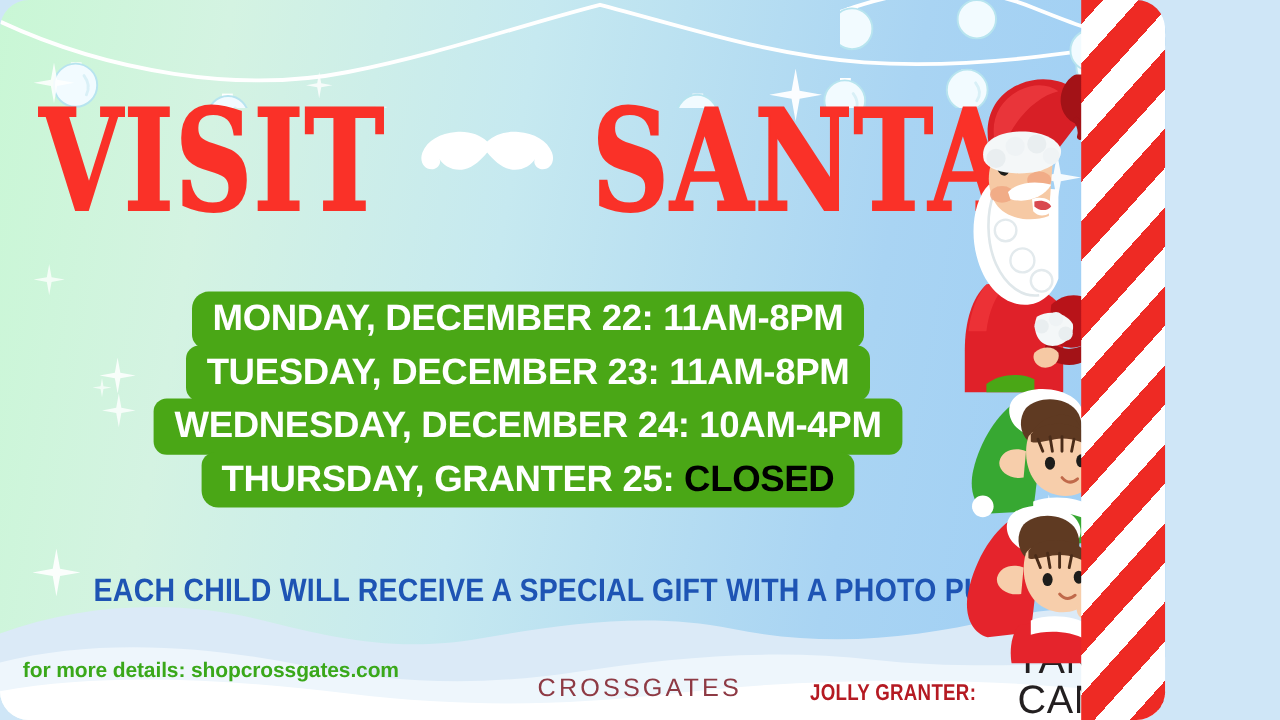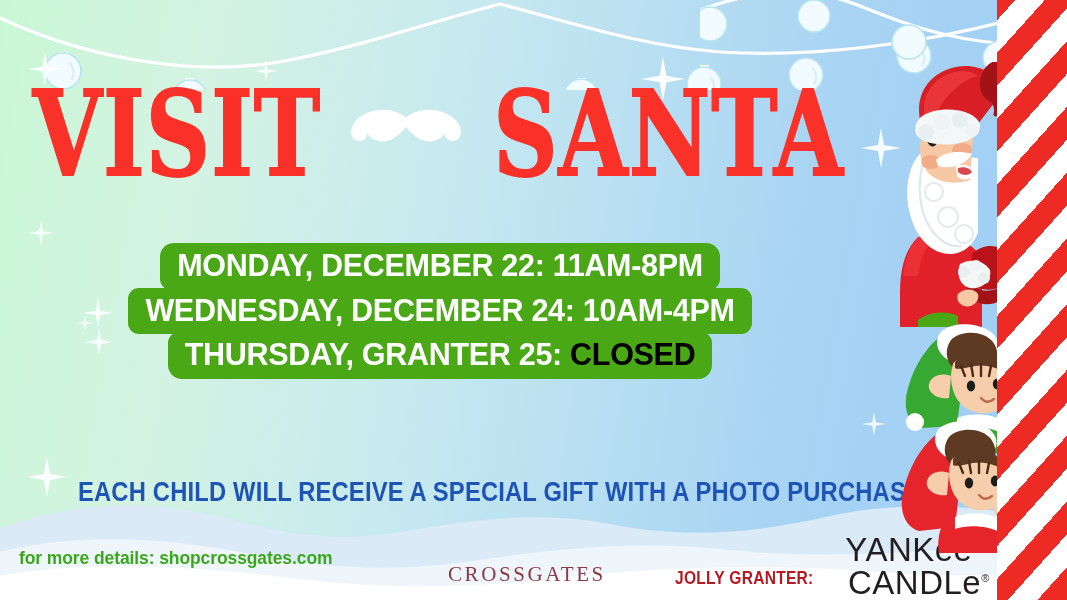--- a/index.html
+++ b/index.html
@@ -4,23 +4,24 @@
 <style>
   * { margin:0; padding:0; box-sizing:border-box; }
   html,body { width:1067px; height:600px; overflow:hidden; }
   body {
     font-family:"Liberation Sans", sans-serif;
     background:#cfe6f7;
   }
 
   #poster {
     position:relative;
-    width:1067px; height:600px;
+    width:971px; height:600px;
     overflow:hidden;
     background:linear-gradient(100deg,#c9f7d5 0%, #d4f3e2 18%, #c6e9f0 42%, #a9d4f3 72%, #9ccdf5 100%);
+    border-radius:24px;
   }
 
   
   .sparkle { position:absolute; pointer-events:none; }
   .sparkle svg { display:block; }
 
   
   #lights { position:absolute; left:0; top:0; width:1010px; height:90px; }
   #lights svg { display:block; }
 
@@ -86,21 +87,21 @@
   
   #footer-more {
     position:absolute; left:19px; top:548px;
     font-family:"Liberation Sans", sans-serif;
     font-weight:bold; font-size:17.5px;
     color:#3aa81a;
     letter-spacing:-0.1px;
   }
   #crossgates-logo {
     position:absolute; left:448px; top:562px;
-    font-family:Liberation Serif, serif;
+    font-family:Liberation Sans, sans-serif;
     font-weight:normal; font-size:21px;
     letter-spacing:2.6px;
     color:#8e3a44;
   }
   #jolly-granter {
     position:absolute; left:675px; top:567px;
     font-family:"Liberation Sans Narrow","Liberation Sans", sans-serif;
     font-weight:bold; font-size:19px;
     letter-spacing:0.3px;
     color:#b51a22;
@@ -269,20 +270,21 @@
     <div id="mustache">
       <svg width="112" height="54" viewBox="0 0 112 54">
         <path d="M56,10 C62,4 72,1 82,2 C95,3 106,9 110,19 C113,27 108,34 101,33 C96,32 94,27 96,24 C93,30 84,35 75,33 C67,31 61,25 56,19 C51,25 45,31 37,33 C28,35 19,30 16,24 C18,27 16,32 11,33 C4,34 -1,27 2,19 C6,9 17,3 30,2 C40,1 50,4 56,10 Z" fill="#ffffff"></path>
       </svg>
     </div>
     <div class="headline-word">SANTA</div>
   </div>
 
   <div id="schedule">
     <div class="sched-line"><span>MONDAY, DECEMBER 22: 11AM-8PM</span></div>
+    <div class="sched-line"><span>TUESDAY, DECEMBER 23: 11AM-8PM</span></div>
     <div class="sched-line"><span>WEDNESDAY, DECEMBER 24: 10AM-4PM</span></div>
     <div class="sched-line"><span>THURSDAY, GRANTER 25: </span><span class="sched-closed">CLOSED</span></div>
   </div>
 
   <div id="tagline">EACH CHILD WILL RECEIVE A SPECIAL GIFT WITH A PHOTO PURCHASE</div>
 
   <div id="snow">
     <svg width="1067" height="120" viewBox="0 0 1067 120" preserveAspectRatio="none">
       <path d="M0,48 C70,22 150,20 215,36 C280,52 330,64 400,52 C470,40 540,30 610,44 C690,60 760,52 830,36 C900,20 990,24 1067,44 L1067,120 L0,120 Z" fill="#dbeaf7"></path>
       <path d="M0,72 C80,52 170,58 250,74 C330,90 400,92 480,80 C560,68 640,60 730,70 C820,80 950,72 1067,58 L1067,120 L0,120 Z" fill="#eef6fc"></path>

